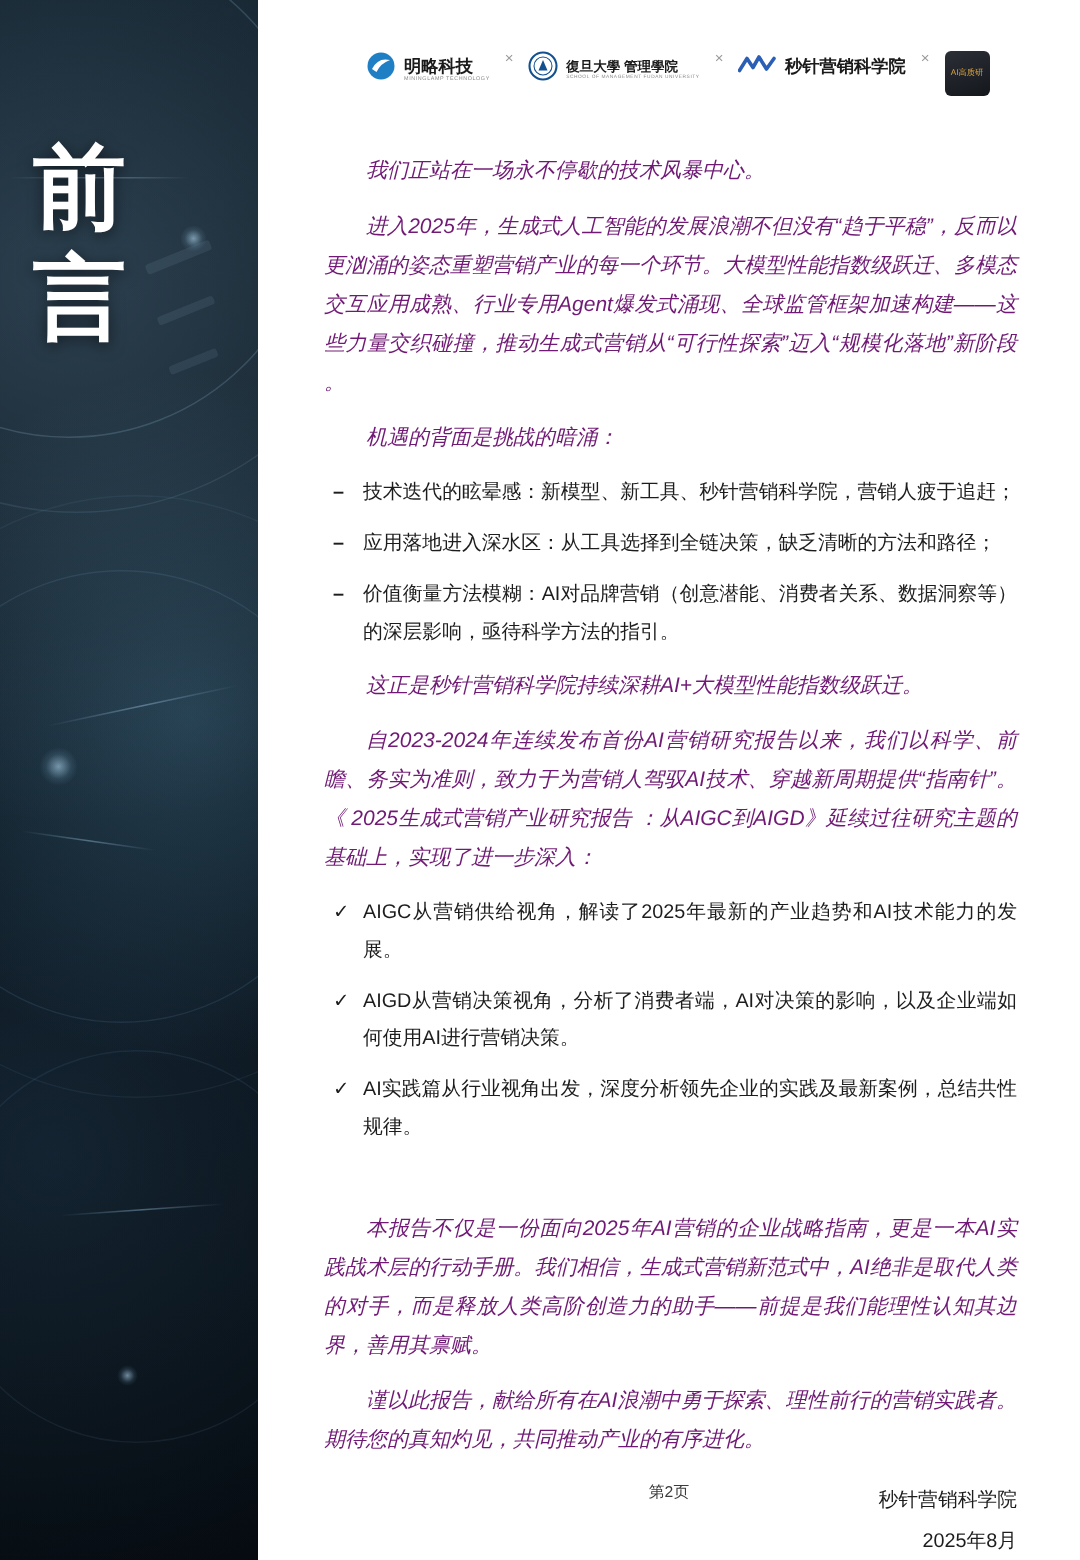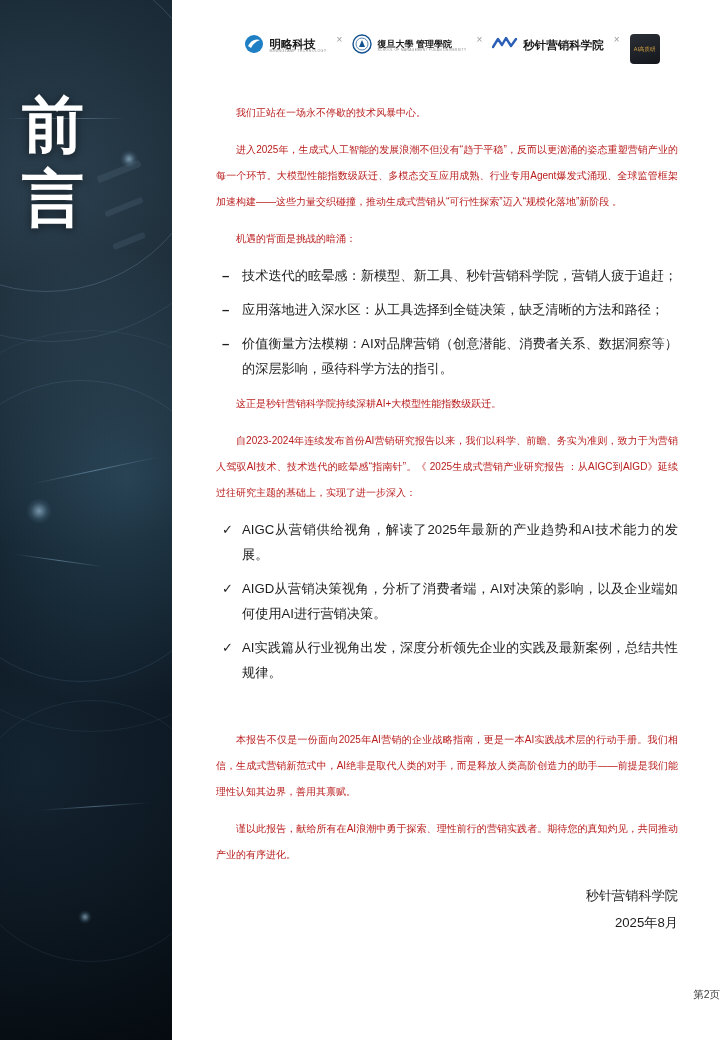--- a/index.html
+++ b/index.html
@@ -159,25 +159,26 @@
   
   .body {
     position: absolute;
     left: 44px;
     top: 100px;
     width: 462px;
     color: #1d1d1d;
   }
   p.para {
     margin: 0 0 11px 0;
-    font-size: 10px;
+    font-size: 14px;
     line-height: 26px;
     text-align: justify;
     text-indent: 2em;
-    color: #b91c1c;
+    color: #701a75;
+    font-style: italic;
   }
 
   ul.list {
     list-style: none;
     margin: 0 0 10px 0;
     padding: 0 0 0 6px;
   }
   ul.list li {
     position: relative;
     padding-left: 20px;
@@ -205,21 +206,21 @@
     font-size: 13.2px;
     line-height: 27px;
     color: #1d1d1d;
   }
 
   .page-num {
     position: absolute;
     left: 0;
     top: 988px;
     width: 548px;
-    text-align: right;
+    text-align: center;
     font-size: 10.5px;
     color: #3b3b3b;
   }
 </style>
 </head>
 <body>
 
 <div class="page">
 
   <div class="left-band">
@@ -313,21 +314,21 @@
           <span class="mk">–</span>
           <span>应用落地进入深水区：从工具选择到全链决策，缺乏清晰的方法和路径；</span>
         </li>
         <li>
           <span class="mk">–</span>
           <span>价值衡量方法模糊：AI对品牌营销（创意潜能、消费者关系、数据洞察等）的深层影响，亟待科学方法的指引。</span>
         </li>
       </ul>
 
       <p class="para">这正是秒针营销科学院持续深耕AI+大模型性能指数级跃迁。</p>
-      <p class="para">自2023-2024年连续发布首份AI营销研究报告以来，我们以科学、前瞻、务实为准则，致力于为营销人驾驭AI技术、技术迭代的眩晕感“指南针”。《 2025生成式营销产业研究报告 ：从AIGC到AIGD》延续过往研究主题的基础上，实现了进一步深入：</p>
+      <p class="para">自2023-2024年连续发布首份AI营销研究报告以来，我们以科学、前瞻、务实为准则，致力于为营销人驾驭AI技术、穿越新周期提供“指南针”。《 2025生成式营销产业研究报告 ：从AIGC到AIGD》延续过往研究主题的基础上，实现了进一步深入：</p>
 
       <ul class="list check">
         <li>
           <span class="mk">✓</span>
           <span>AIGC从营销供给视角，解读了2025年最新的产业趋势和AI技术能力的发展。</span>
         </li>
         <li>
           <span class="mk">✓</span>
           <span>AIGD从营销决策视角，分析了消费者端，AI对决策的影响，以及企业端如何使用AI进行营销决策。</span>
         </li>

